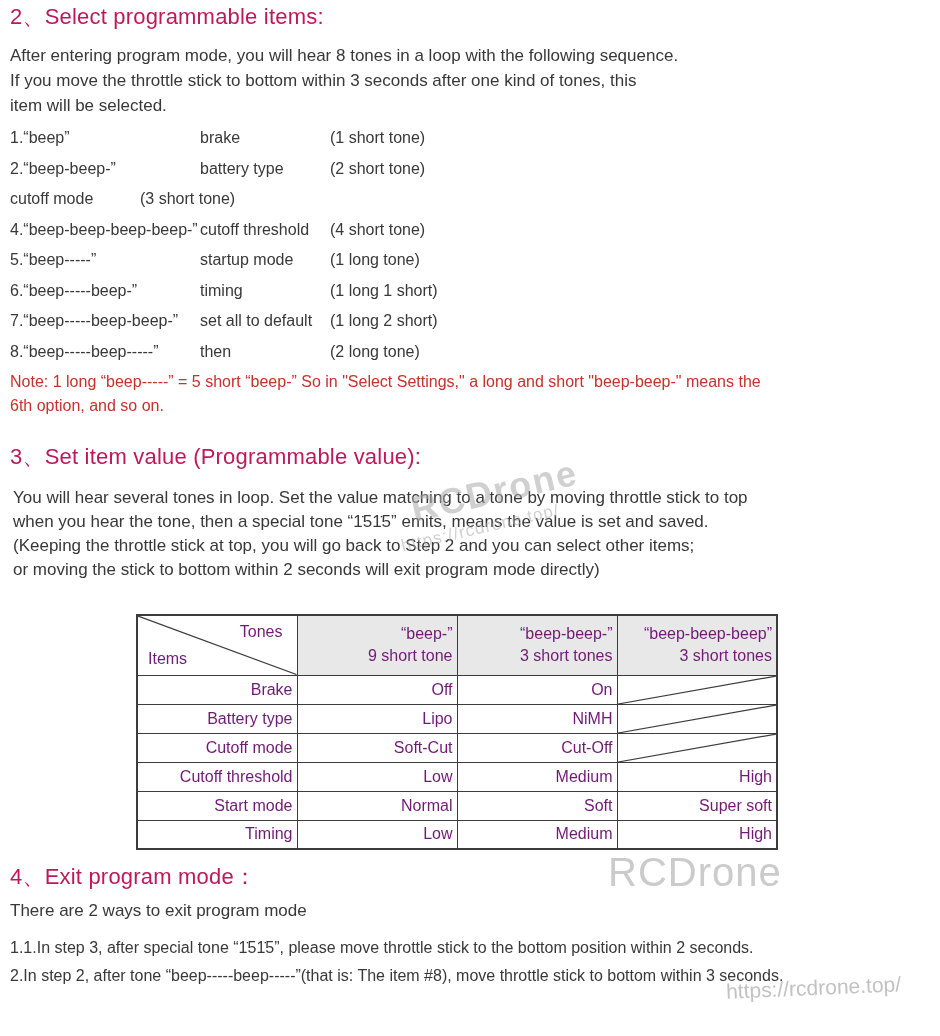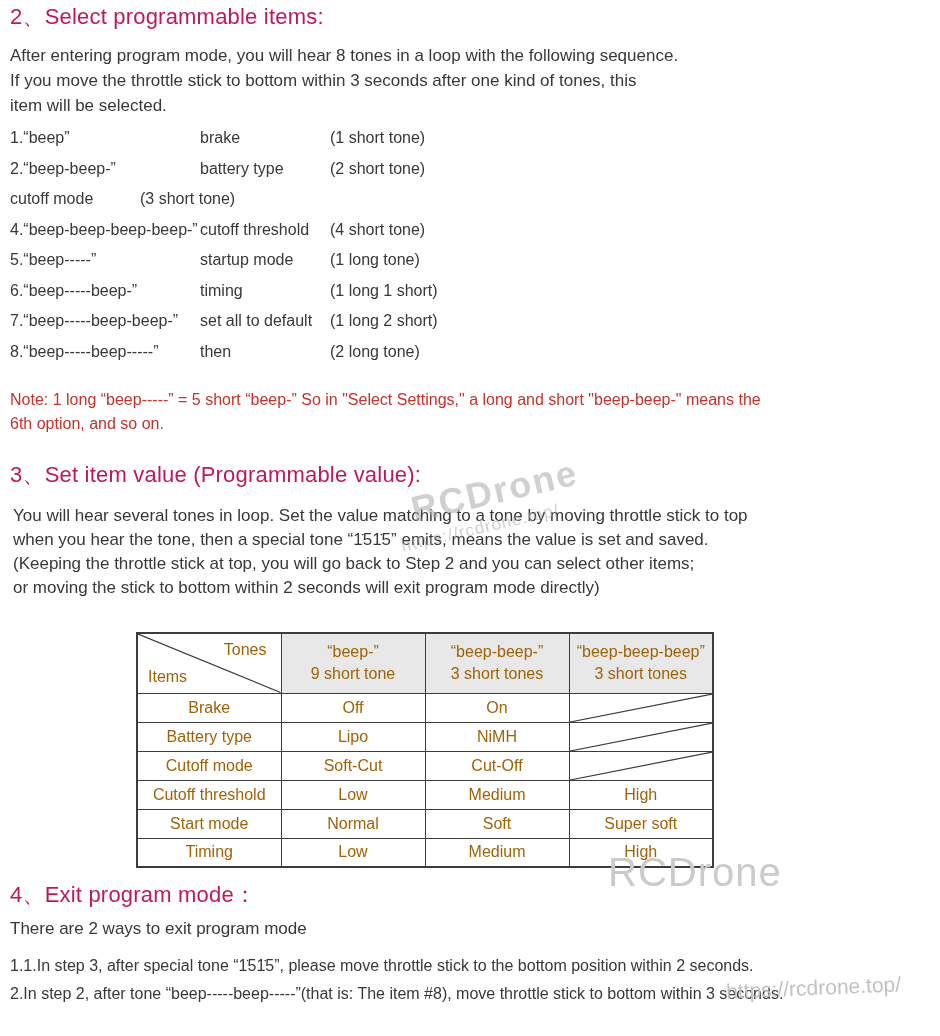--- a/index.html
+++ b/index.html
@@ -19,41 +19,41 @@
   }
   .para { margin-top: 11px; }
   .para .line { font-size: 17px; line-height: 25px; white-space: nowrap; }
 
   .tonelist { margin-top: 5px; }
   .trow { display: flex; font-size: 16px; line-height: 30.5px; white-space: nowrap; }
   .trow .c1 { flex: 0 0 auto; min-width: 190px; }
   .trow .c2 { flex: 0 0 auto; min-width: 130px; }
   .trow .c3 { flex: 0 0 auto; }
 
-  .note { margin-top: 21px; }
+  .note { margin-top: 3px; }
   .note .line { font-size: 16px; line-height: 24px; color: #c5312b; white-space: nowrap; }
 
   .h3 { margin-top: 24px; }
   .para2 { margin-top: 14px; padding-left: 3px; }
   .para2 .line { font-size: 17px; line-height: 24px; white-space: nowrap; }
 
   table.vtable {
     border-collapse: collapse;
     margin: 32px 0 0 126px;
     border: 2px solid #3c3c3c;
     table-layout: fixed;
   }
   .vtable td {
     border: 1px solid #3c3c3c;
-    width: 144px;
+    width: 160px;
     height: 29px;
-    text-align: center;
+    text-align: right;
     vertical-align: middle;
     font-size: 16px;
-    color: #a16207;
+    color: #701a75;
     padding: 0 4px;
   }
   .vtable td.hcell {
     background: #e8e8e8;
     height: 60px;
     line-height: 22px;
   }
   .vtable td.corner {
     background: #ffffff;
     position: relative;

